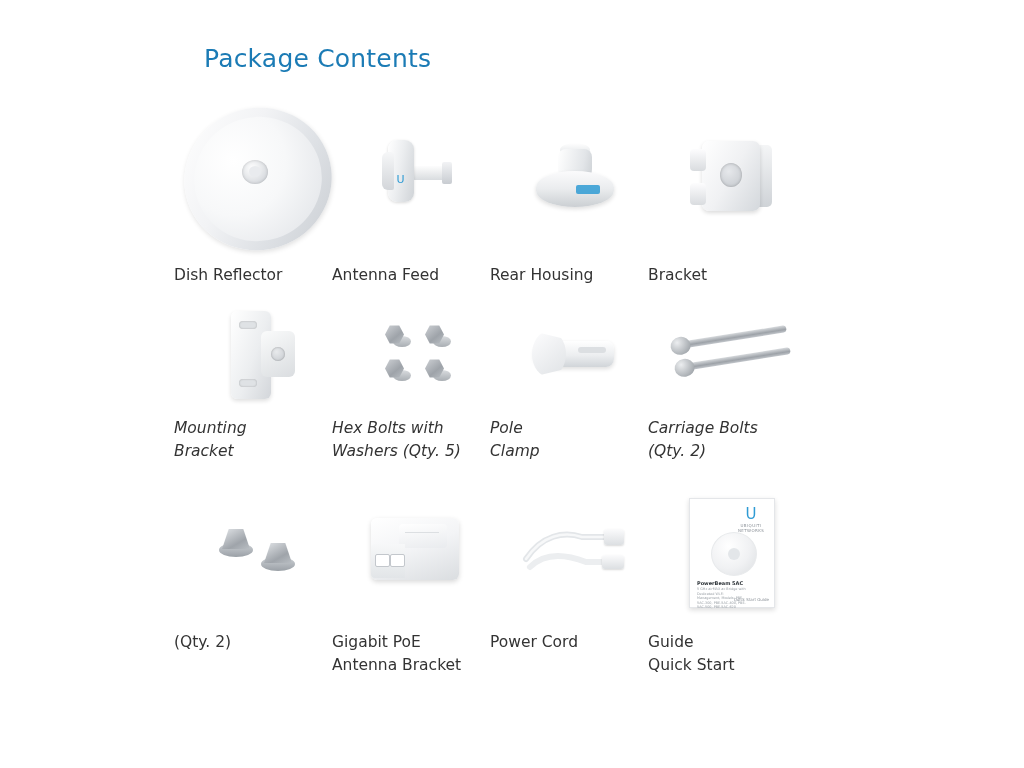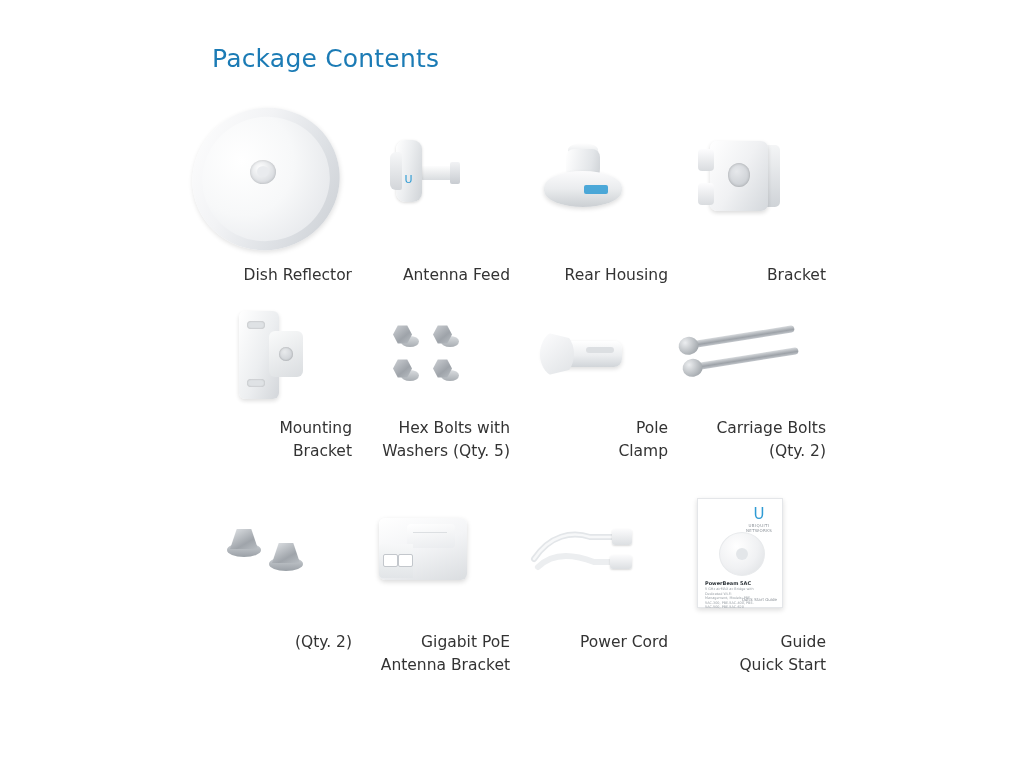--- a/index.html
+++ b/index.html
@@ -10,21 +10,21 @@
   body {
     width: 1024px;
     height: 768px;
     font-family: "DejaVu Sans", "Liberation Sans", sans-serif;
     color: #2d2d2d;
     position: relative;
     overflow: hidden;
   }
   .page {
     position: absolute;
-    left: 8px; top: 0;
+    left: 0; top: 0;
     width: 956px;
     height: 768px;
   }
   .page-title {
     position: absolute;
     left: 204px;
     top: 44px;
     font-size: 25px;
     color: #1b7bb5;
     letter-spacing: .2px;
@@ -49,31 +49,31 @@
   }
   .art {
     height: 170px;
     width: 158px;
     display: flex;
     align-items: center;
     justify-content: center;
     position: relative;
   }
   .caption {
-    text-align: right;
+    text-align: left;
     font-size: 15.5px;
     line-height: 23px;
     color: #333;
     width: 170px;
     margin-top: 2px;
   }
   .r2 .art { height: 120px; }
   .r3 .art { height: 150px; }
   .r1 { margin-bottom: 8px; }
-  .r2 { margin-bottom: 16px; }
+  .r2 { margin-bottom: 16px; font-style: italic; }
 
   
   .dish {
     width: 150px;
     height: 150px;
     position: relative;
   }
   .dish .outer {
     position: absolute;
     left: 0; top: 6px;

